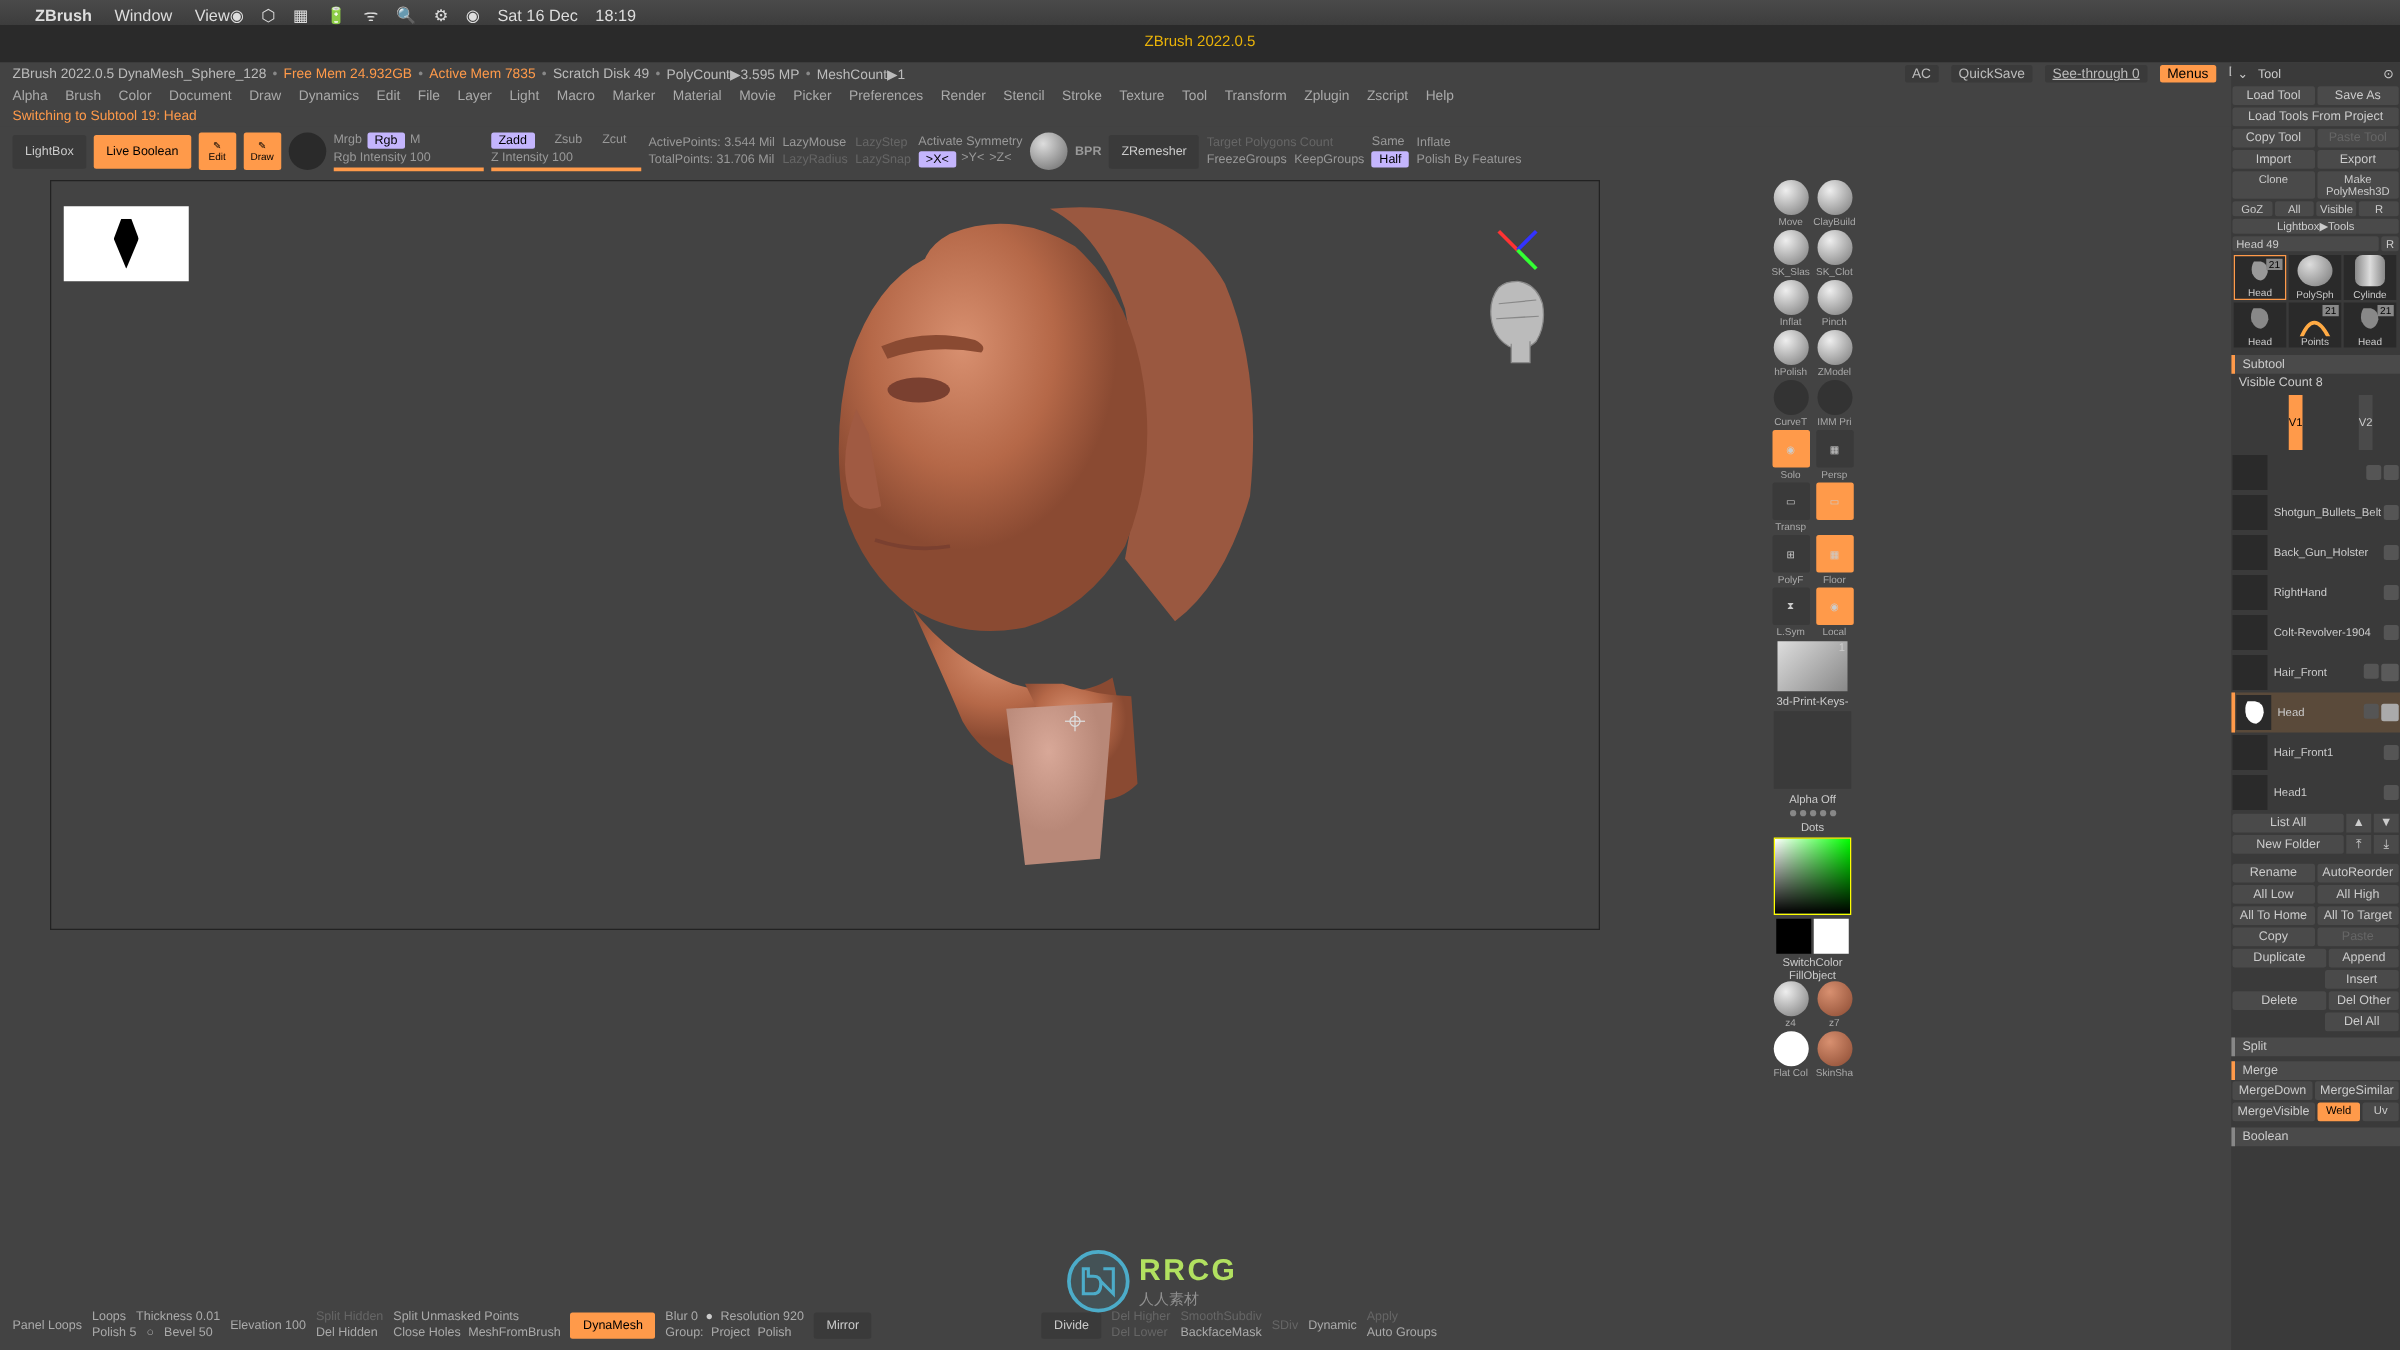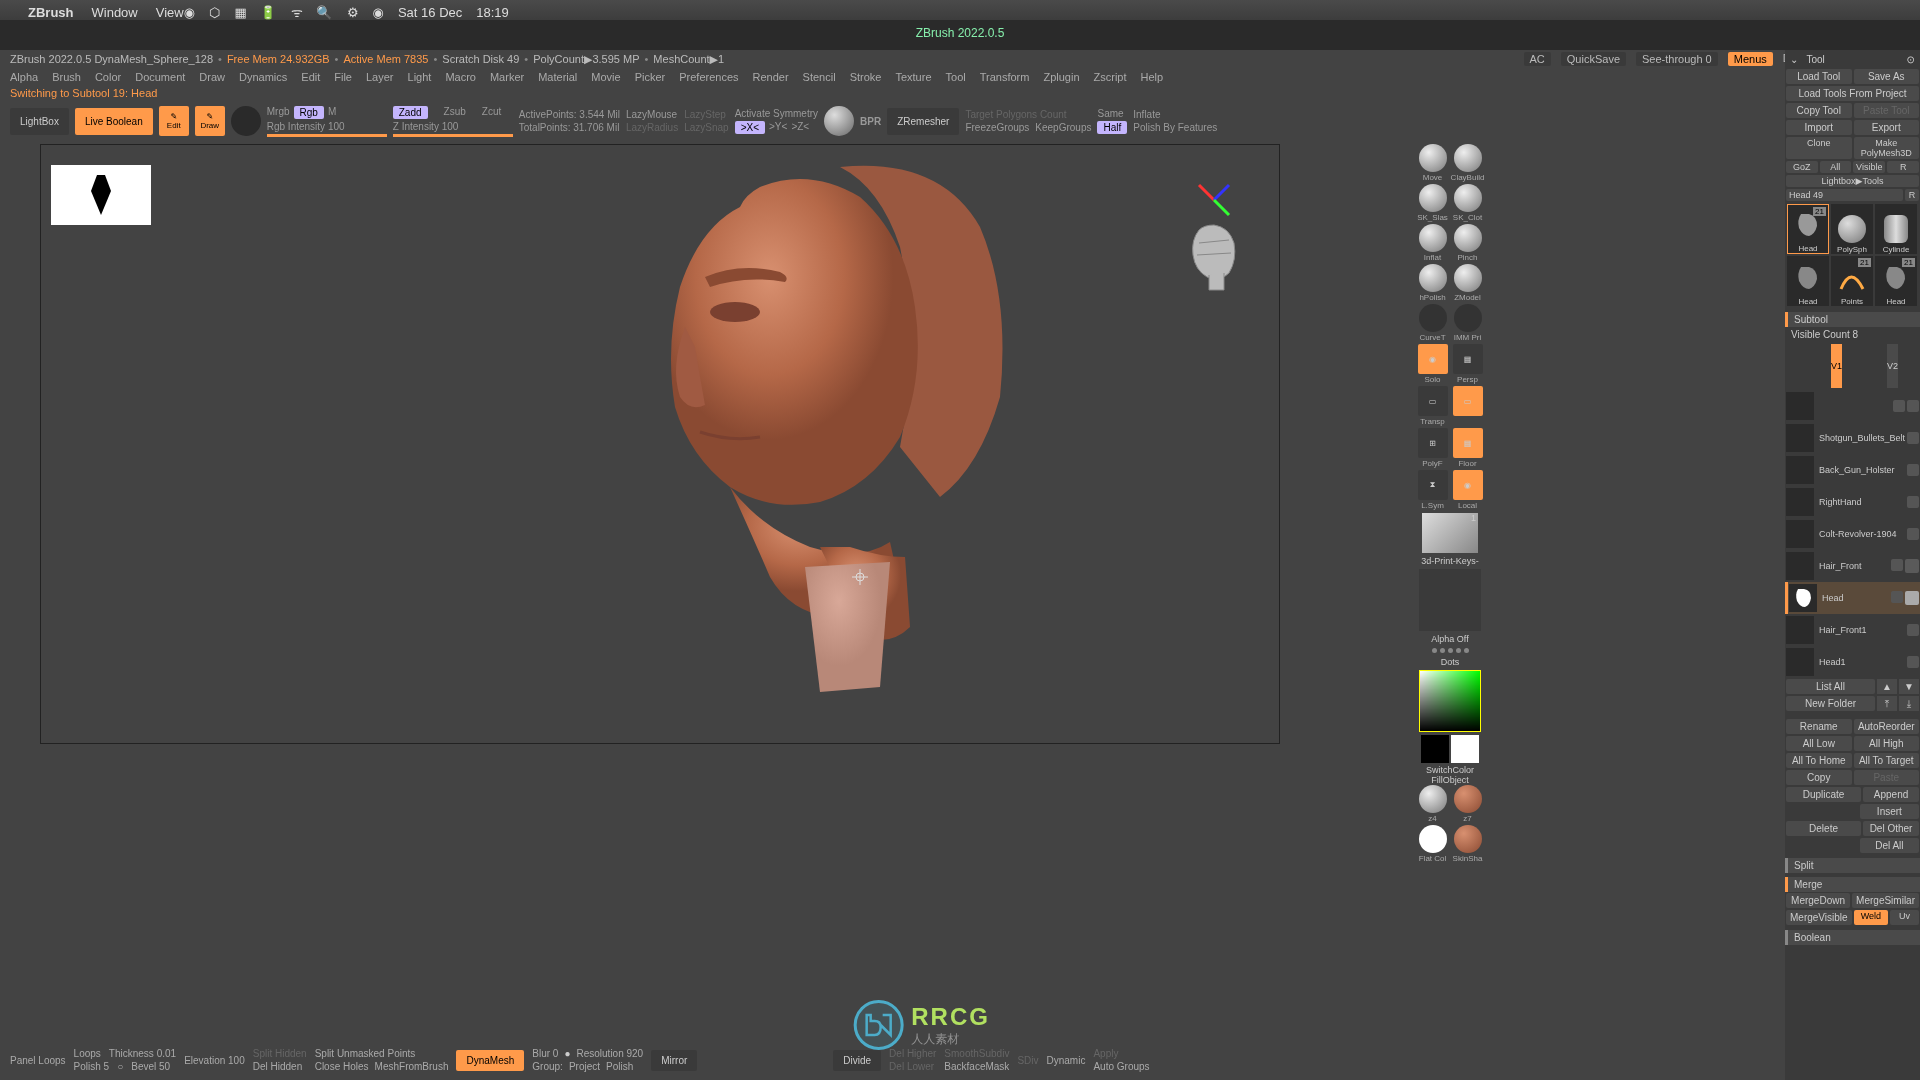--- a/index.html
+++ b/index.html
@@ -10,21 +10,21 @@
 .macos-left, .macos-right { display: flex; align-items: center; gap: 18px; }
 .macos-right { gap: 14px; }
 .apple-icon { font-size: 14px; }
 
 
 .window-controls { display: flex; gap: 8px; padding: 7px 10px; background: #2a2a2a; }
 .wc-dot { width: 12px; height: 12px; border-radius: 50%; }
 .wc-close { background: #ff5f57; } .wc-min { background: #febc2e; } .wc-max { background: #28c840; }
 
 
-.title-bar { height: 26px; background: #2a2a2a; display: flex; align-items: center; justify-content: center; color: #86efac; font-size: 12px; position: absolute; top: 20px; left: 0; right: 0; }
+.title-bar { height: 26px; background: #2a2a2a; display: flex; align-items: center; justify-content: center; color: #eab308; font-size: 12px; position: absolute; top: 20px; left: 0; right: 0; }
 
 
 .info-bar { position: absolute; top: 50px; left: 0; right: 0; height: 18px; background: #434343; padding: 2px 10px; display: flex; align-items: center; gap: 3px; font-size: 11px; color: #bbb; }
 .info-status { color: #ff9a4a; }
 .info-bullet { color: #888; margin: 0 2px; }
 .info-right { margin-left: auto; display: flex; align-items: flex-start; gap: 10px; }
 .info-btn { background: #3a3a3a; padding: 1px 6px; border-radius: 2px; cursor: pointer; }
 .info-btn.orange { background: #ff9a4a; color: #000; }
 
 
@@ -75,21 +75,21 @@
 .mat-sphere-sm { width: 28px; height: 28px; border-radius: 50%; }
 
 
 .tool-panel { position: absolute; top: 50px; right: 0; width: 135px; bottom: 0; background: #3a3a3a; font-size: 10px; overflow: hidden; }
 .tool-row { display: flex; gap: 2px; padding: 1px; }
 .tool-btn { flex: 1; background: #4a4a4a; padding: 2px 4px; text-align: center; cursor: pointer; font-size: 10px; color: #ccc; border-radius: 2px; }
 .tool-btn.small { padding: 1px 3px; font-size: 9px; }
 .tool-btn.orange { background: #ff9a4a; color: #000; }
 .tool-btn.disabled { color: #666; }
 .tool-thumbs { display: flex; flex-wrap: wrap; gap: 2px; padding: 2px; }
-.tool-thumb { width: 42px; height: 50px; background: #2a2a2a; display: flex; flex-direction: column; align-items: center; justify-content: flex-end; font-size: 8px; cursor: pointer; position: relative; }
+.tool-thumb { width: 42px; height: 36px; background: #2a2a2a; display: flex; flex-direction: column; align-items: center; justify-content: flex-end; font-size: 8px; cursor: pointer; position: relative; }
 .tool-thumb.selected { border: 1px solid #ff9a4a; }
 .thumb-badge { position: absolute; top: 2px; right: 2px; background: #888; color: #000; font-size: 8px; padding: 0 2px; }
 .thumb-sphere { width: 28px; height: 28px; border-radius: 50%; background: radial-gradient(circle at 35% 30%, #ddd, #777); margin-bottom: 2px; }
 .thumb-cyl { width: 24px; height: 28px; border-radius: 6px; background: linear-gradient(to right, #888, #ddd, #888); margin-bottom: 2px; }
 
 .subtool-header { background: #4a4a4a; padding: 2px 6px; border-left: 3px solid #ff9a4a; margin-top: 4px; }
 .vis-row { display: flex; gap: 1px; padding: 2px; }
 .vis-btn { flex: 1; background: #4a4a4a; padding: 17px 0; text-align: center; font-size: 9px; cursor: pointer; margin-left: 44px; }
 .vis-btn.active { background: #ff9a4a; color: #000; }
 
@@ -159,21 +159,21 @@
   <span class="info-status">Active Mem 7835</span>
   <span class="info-bullet">•</span>
   <span>Scratch Disk 49</span>
   <span class="info-bullet">•</span>
   <span>PolyCount▶3.595 MP</span>
   <span class="info-bullet">•</span>
   <span>MeshCount▶1</span>
   <div class="info-right">
     <span class="info-btn">AC</span>
     <span class="info-btn">QuickSave</span>
-    <span class="info-btn" style="">See-through  0</span>
+    <span class="info-btn" style="text-decoration:underline">See-through  0</span>
     <span class="info-btn orange">Menus</span>
     <span>DefaultZScript</span>
     <span>⟨||⟩</span>
     <span>⟨⟩</span>
     <span>⫴</span>
   </div>
 </div>
 
 <div class="menu-bar">
   <span class="menu-item">Alpha</span>

